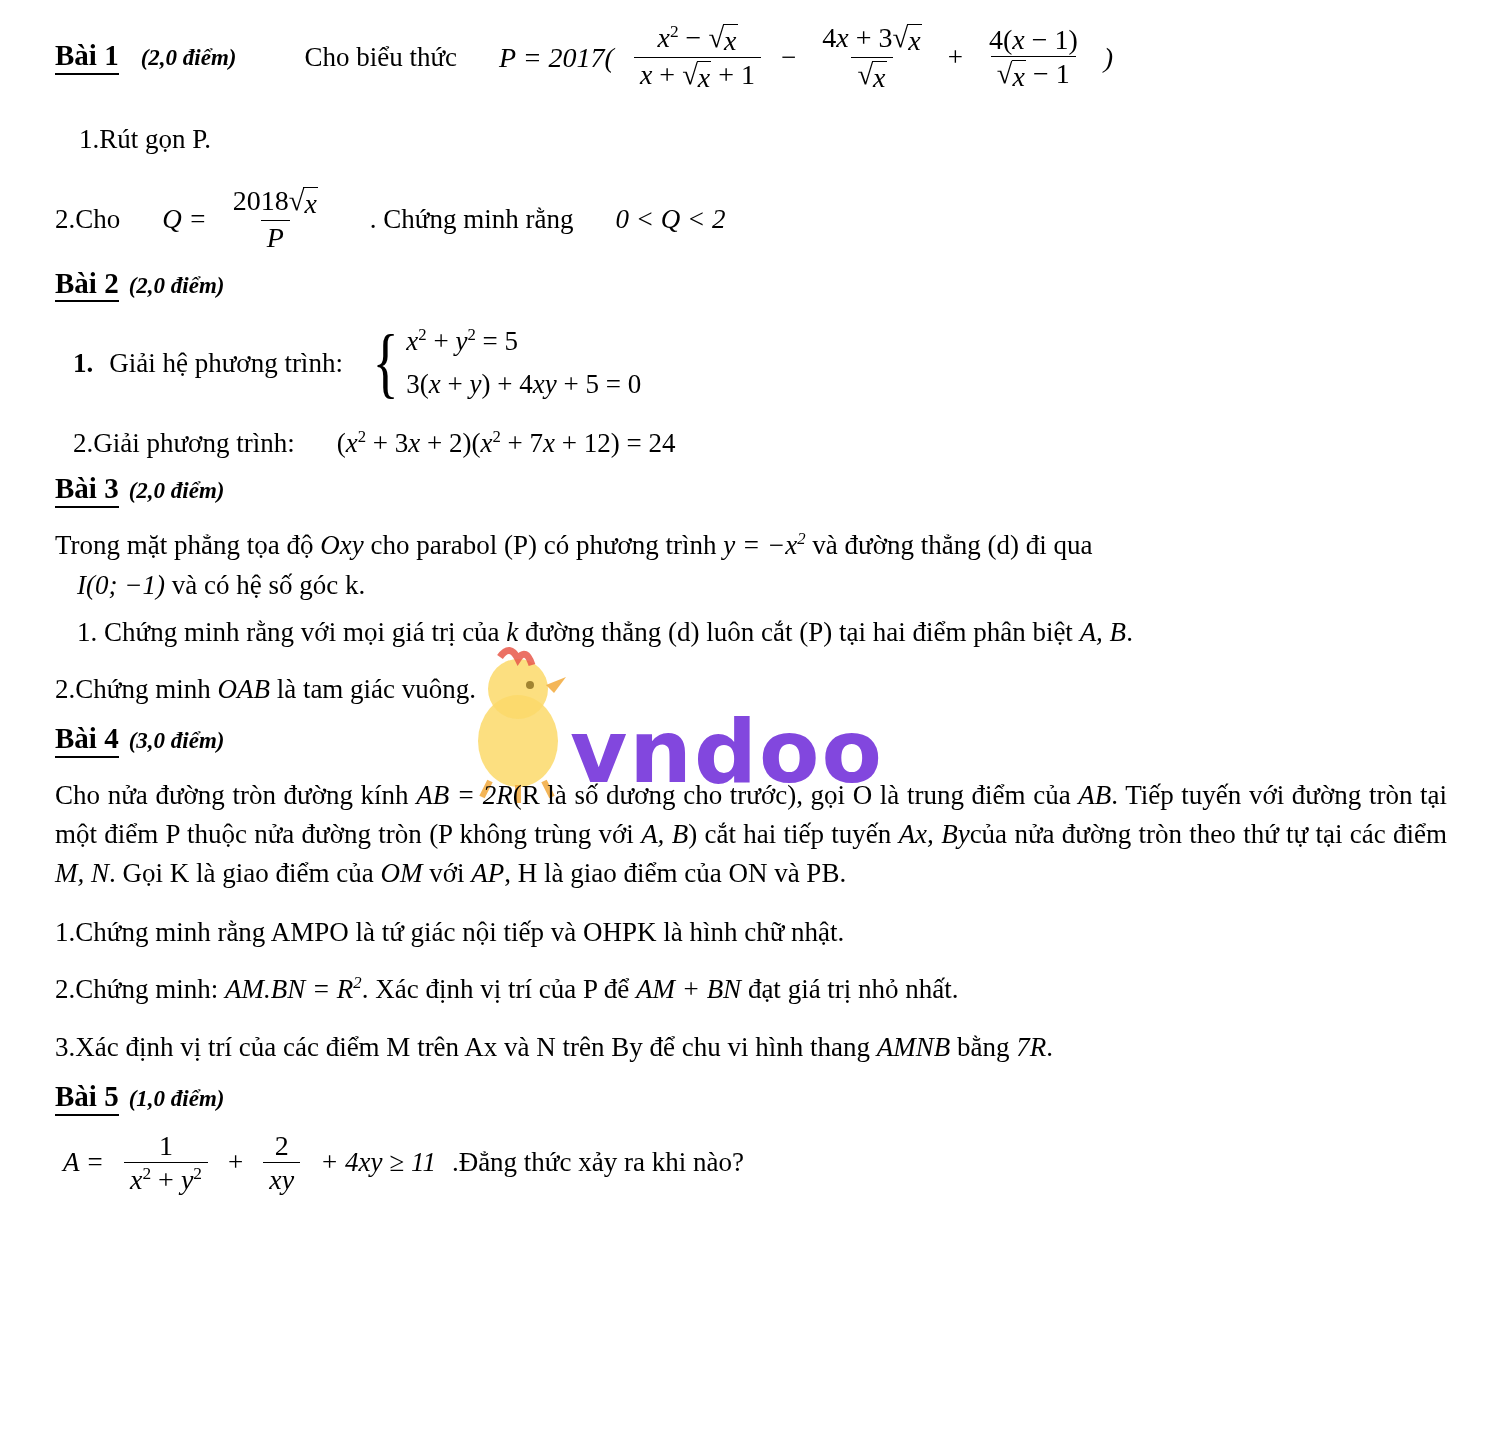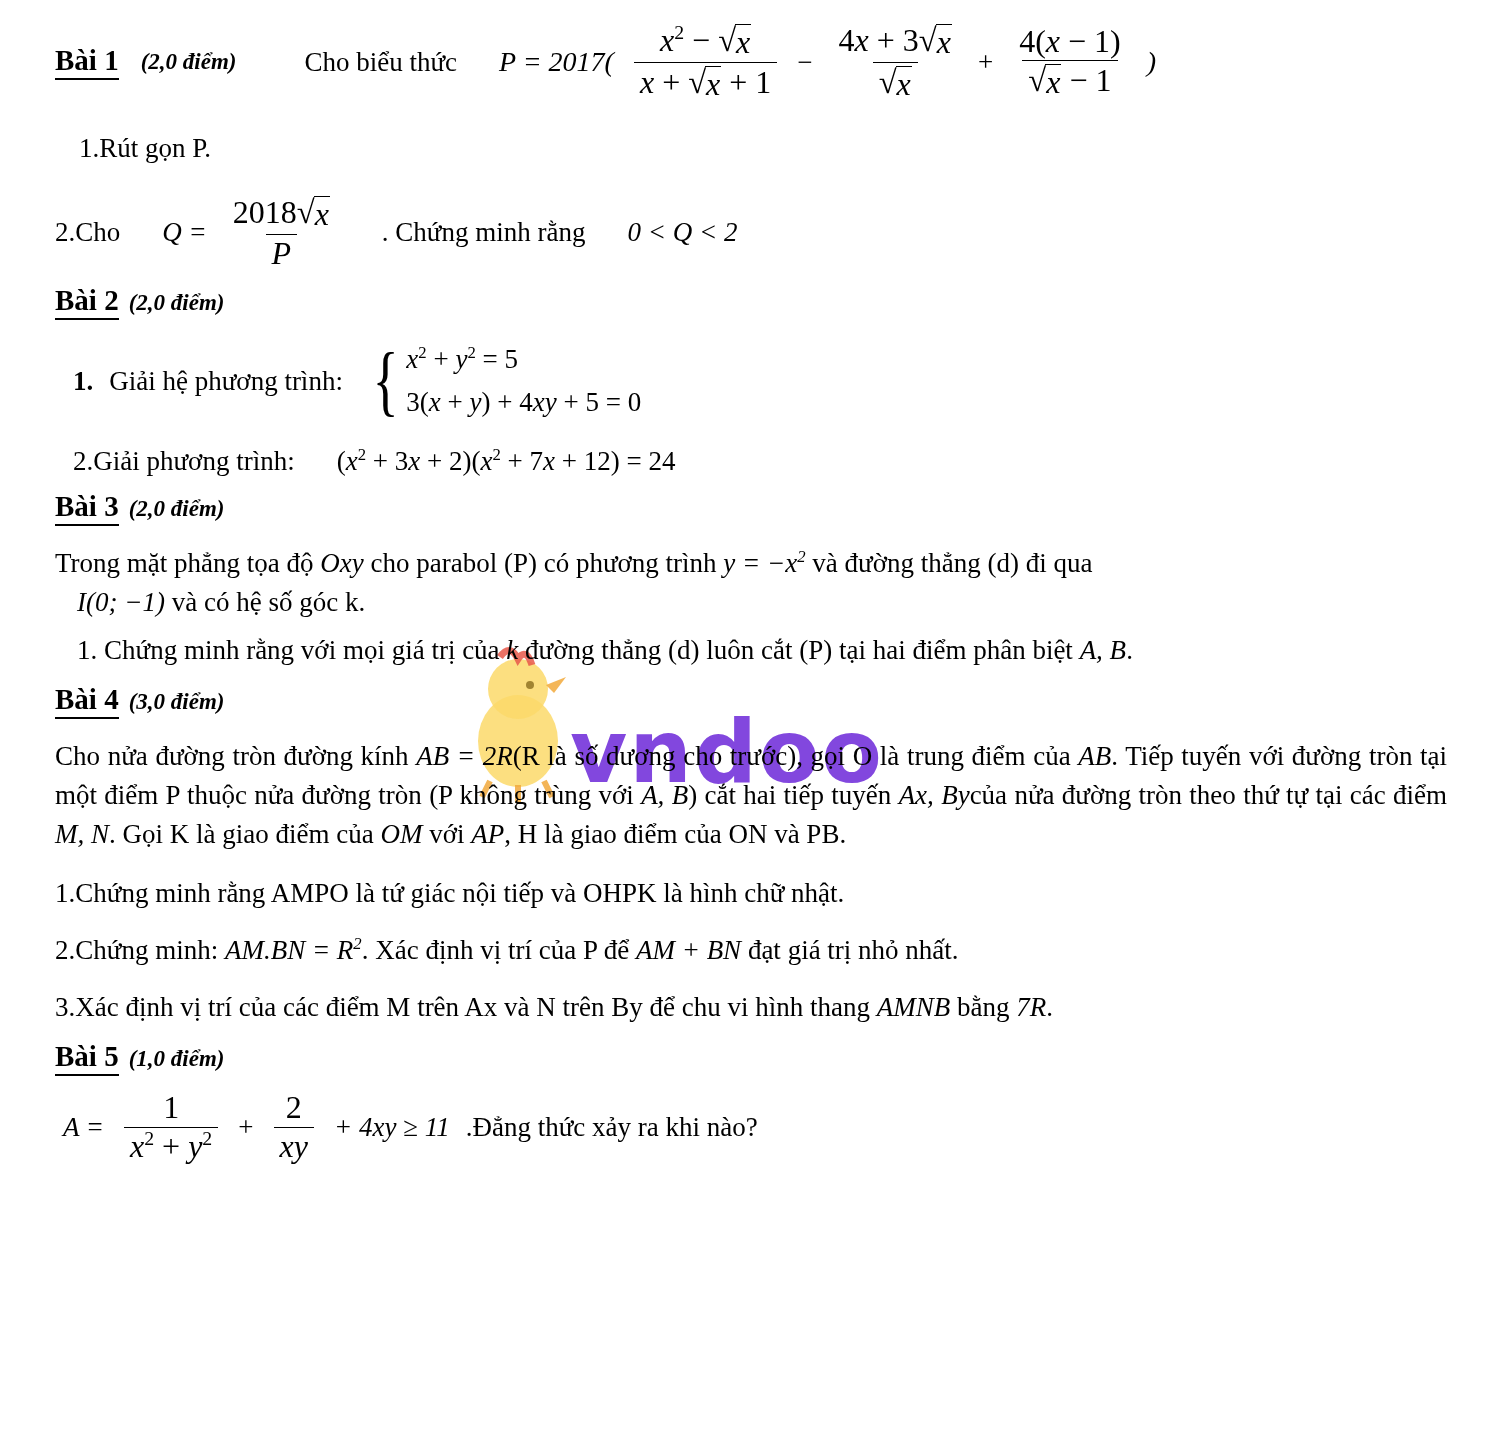--- a/index.html
+++ b/index.html
@@ -93,21 +93,21 @@
   }
   .sp { display: inline-block; width: 10px; }
 
   
   .frac {
     display: inline-flex;
     flex-direction: column;
     align-items: center;
     vertical-align: middle;
     margin: 0 4px;
-    font-size: 32px;
+    font-size: 28px;
     line-height: 1.12;
   }
   .frac .num { padding: 0 6px 1px 6px; }
   .frac .den { padding: 1px 6px 0 6px; border-top: 1.6px solid #000; }
 
   .sq {
     display: inline-flex;
     align-items: flex-start;
     white-space: nowrap;
   }
@@ -265,20 +265,25 @@
         <span>và có hệ số góc k.</span>
       </div>
 
       <div class="para indent" style="margin-top:8px; text-align:left;">
         <span>1. Chứng minh rằng với mọi giá trị của</span>
         <span class="mi">k</span>
         <span>đường thẳng (d) luôn cắt (P) tại hai điểm phân biệt</span>
         <span class="mi">A, B</span><span>.</span>
       </div>
 
+      <div class="para" style="margin-top:18px; text-align:left;">
+        <span>2.Chứng minh</span>
+        <span class="mi">OAB</span>
+        <span>là tam giác vuông.</span>
+      </div>
     </div>
 
     <div class="blk hd-row">
       <div>
         <span class="heading">Bài 4</span>
         <span class="pts">(3,0 điểm)</span>
       </div>
 
       <div class="para" style="margin-top:18px;">
         <span>Cho nửa đường tròn đường kính</span>

